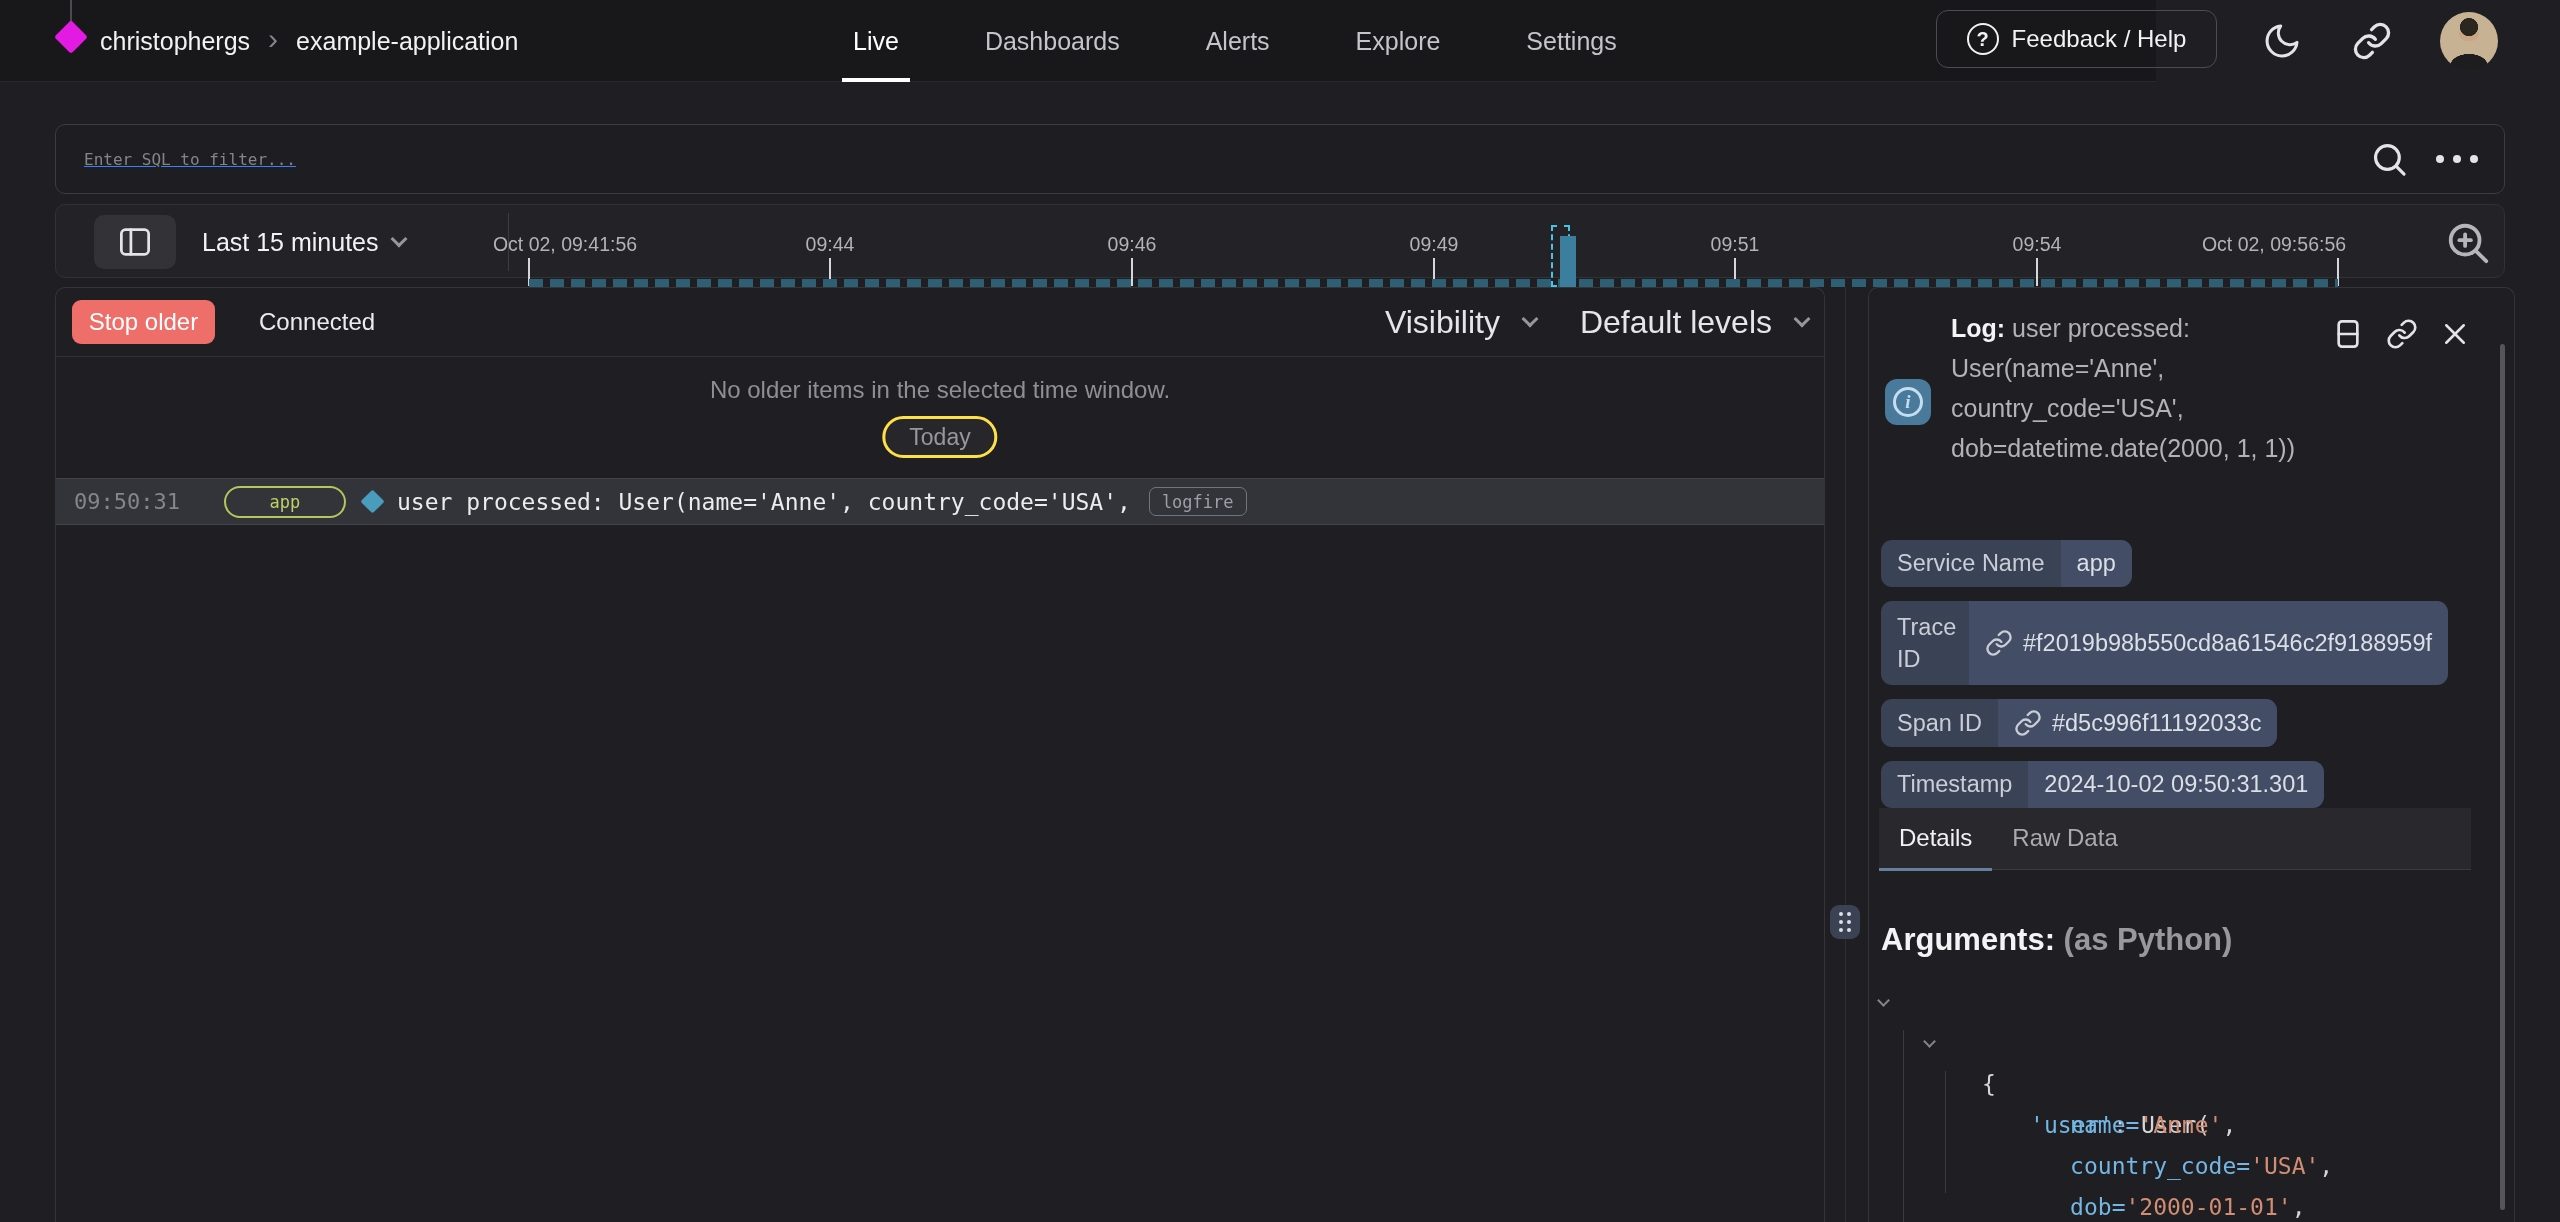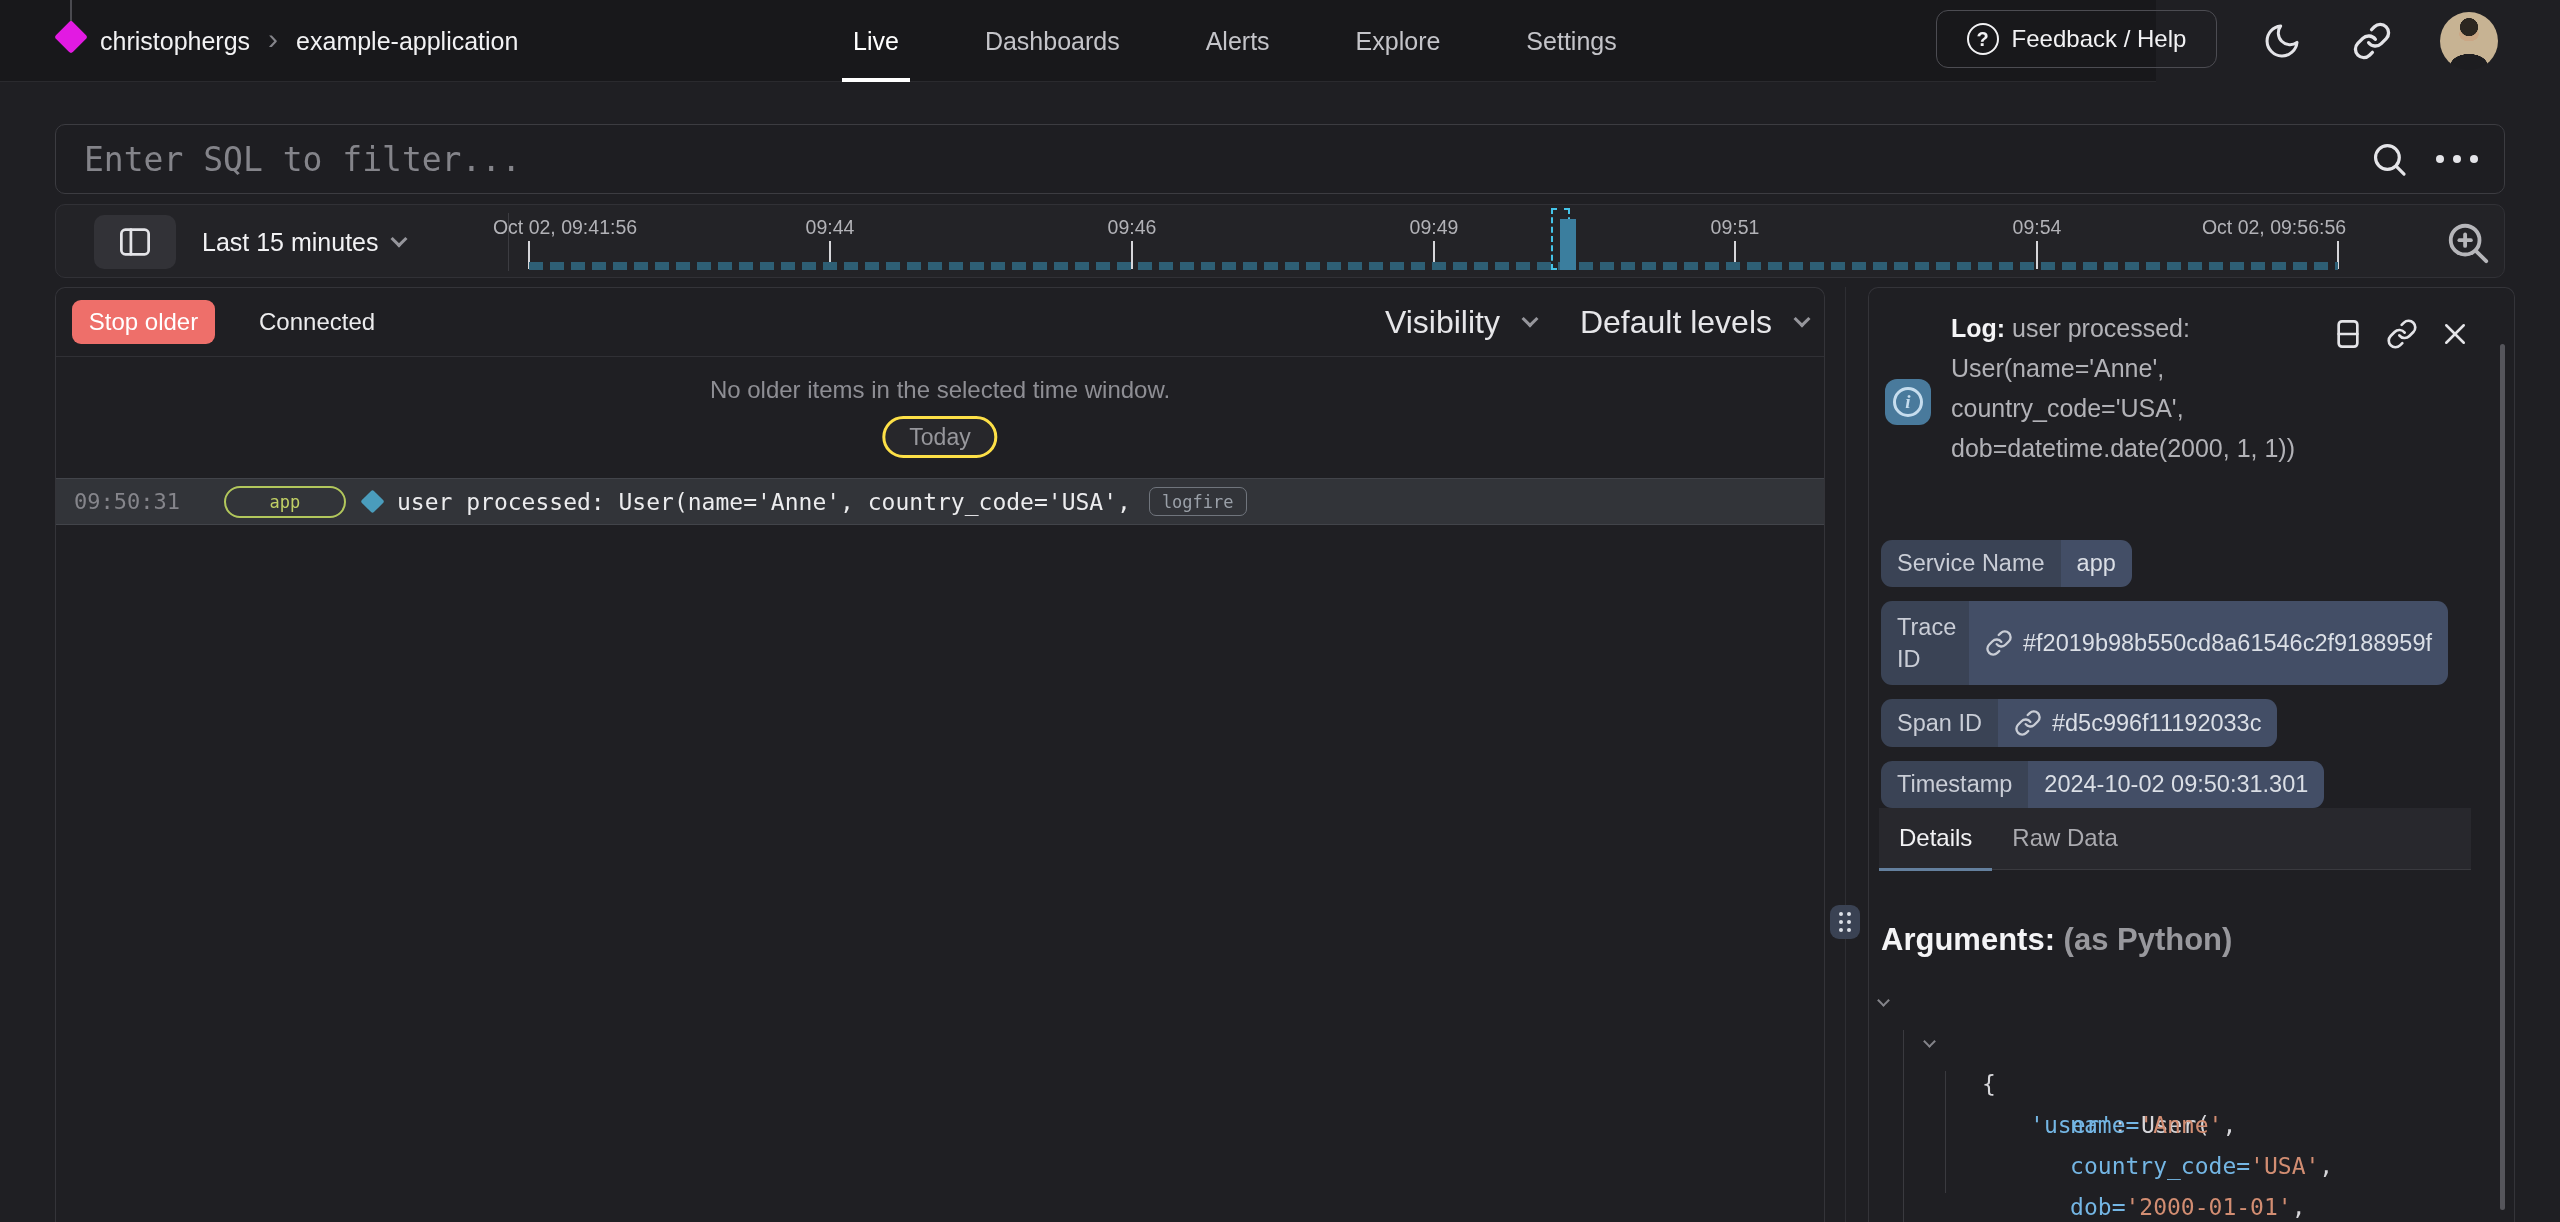--- a/index.html
+++ b/index.html
@@ -31,33 +31,33 @@
   #avatar { position:absolute; left:2440px; top:12px; width:58px; height:58px; border-radius:50%;
     background:
       radial-gradient(circle at 50% 26%, #2c2620 0 17%, transparent 18%),
       radial-gradient(ellipse 16px 12px at 50% 38%, #caa684 0 60%, transparent 62%),
       radial-gradient(ellipse 26px 16px at 50% 92%, #1d1d20 0 70%, transparent 72%),
       #c7b393;
   }
 
   
   #sql-filter { position:absolute; left:55px; top:124px; width:2450px; height:70px; background:#1e1e22; border:1px solid #3c3c41; border-radius:10px; display:flex; align-items:center; }
-  #sql-input { flex:1; background:transparent; border:none; outline:none; color:#a3a3a3; font-family:"DejaVu Sans Mono", monospace; font-size:33px; padding:0 28px; height:100%; }
+  #sql-input { flex:1; background:transparent; border:none; outline:none; color:#3b82f6; font-family:"DejaVu Sans Mono", monospace; font-size:16px; padding:0 28px; height:100%;text-decoration:underline; }
   #sql-input::placeholder { color:#84848a; }
   .filter-icons { display:flex; align-items:center; gap:28px; padding-right:26px; }
   .dots3 { display:flex; gap:9px; }
   .dots3 span { width:8px; height:8px; border-radius:50%; background:#e4e4e8; }
 
   
   #timebar { position:absolute; left:55px; top:204px; width:2450px; height:74px; background:#232327; border:1px solid #313136; border-radius:10px; }
   #sidebar-toggle { position:absolute; left:38px; top:10px; width:82px; height:54px; background:#323237; border:none; border-radius:10px; display:flex; align-items:center; justify-content:center; cursor:pointer; }
   #range-select { position:absolute; left:146px; top:0; height:74px; display:flex; align-items:center; gap:14px; font-size:25px; color:#f2f2f4; cursor:pointer; }
   .chev { display:inline-block; width:12px; height:12px; border-right:3px solid #96969c; border-bottom:3px solid #96969c; transform:rotate(45deg); margin-top:-6px; }
   .tb-divider { position:absolute; left:452px; top:8px; width:1px; height:58px; background:#3c3c41; }
-  #timeline { position:absolute; left:473px; top:0; width:1809px; height:74px; cursor:crosshair;text-align:right; }
+  #timeline { position:absolute; left:473px; top:17px; width:1809px; height:74px; cursor:crosshair;text-align:right; }
   .tick-label { position:absolute; top:11px; transform:translateX(-50%); font-size:19.5px; color:#b2b2b7; white-space:nowrap; }
   .tick-mark { position:absolute; top:36px; width:2px; height:28px; background:#d6d6da; transform:translateX(-1px); }
   #dashline { position:absolute; left:0; top:57px; width:1809px; height:8px;
     background:repeating-linear-gradient(90deg, #2e5f75 0 14px, transparent 14px 21px); }
   #spike-outline { position:absolute; left:1022px; top:3px; width:19px; height:62px; border:2px dashed #45c4e8; }
   #spike-bar { position:absolute; left:1031px; top:14px; width:16px; height:51px; background:#3b7e9e; }
   #zoom-btn { position:absolute; right:13px; top:15px; width:46px; height:46px; background:transparent; border:none; cursor:pointer; }
   #zoom-btn svg { stroke:#b6b6ba; }
 
   

